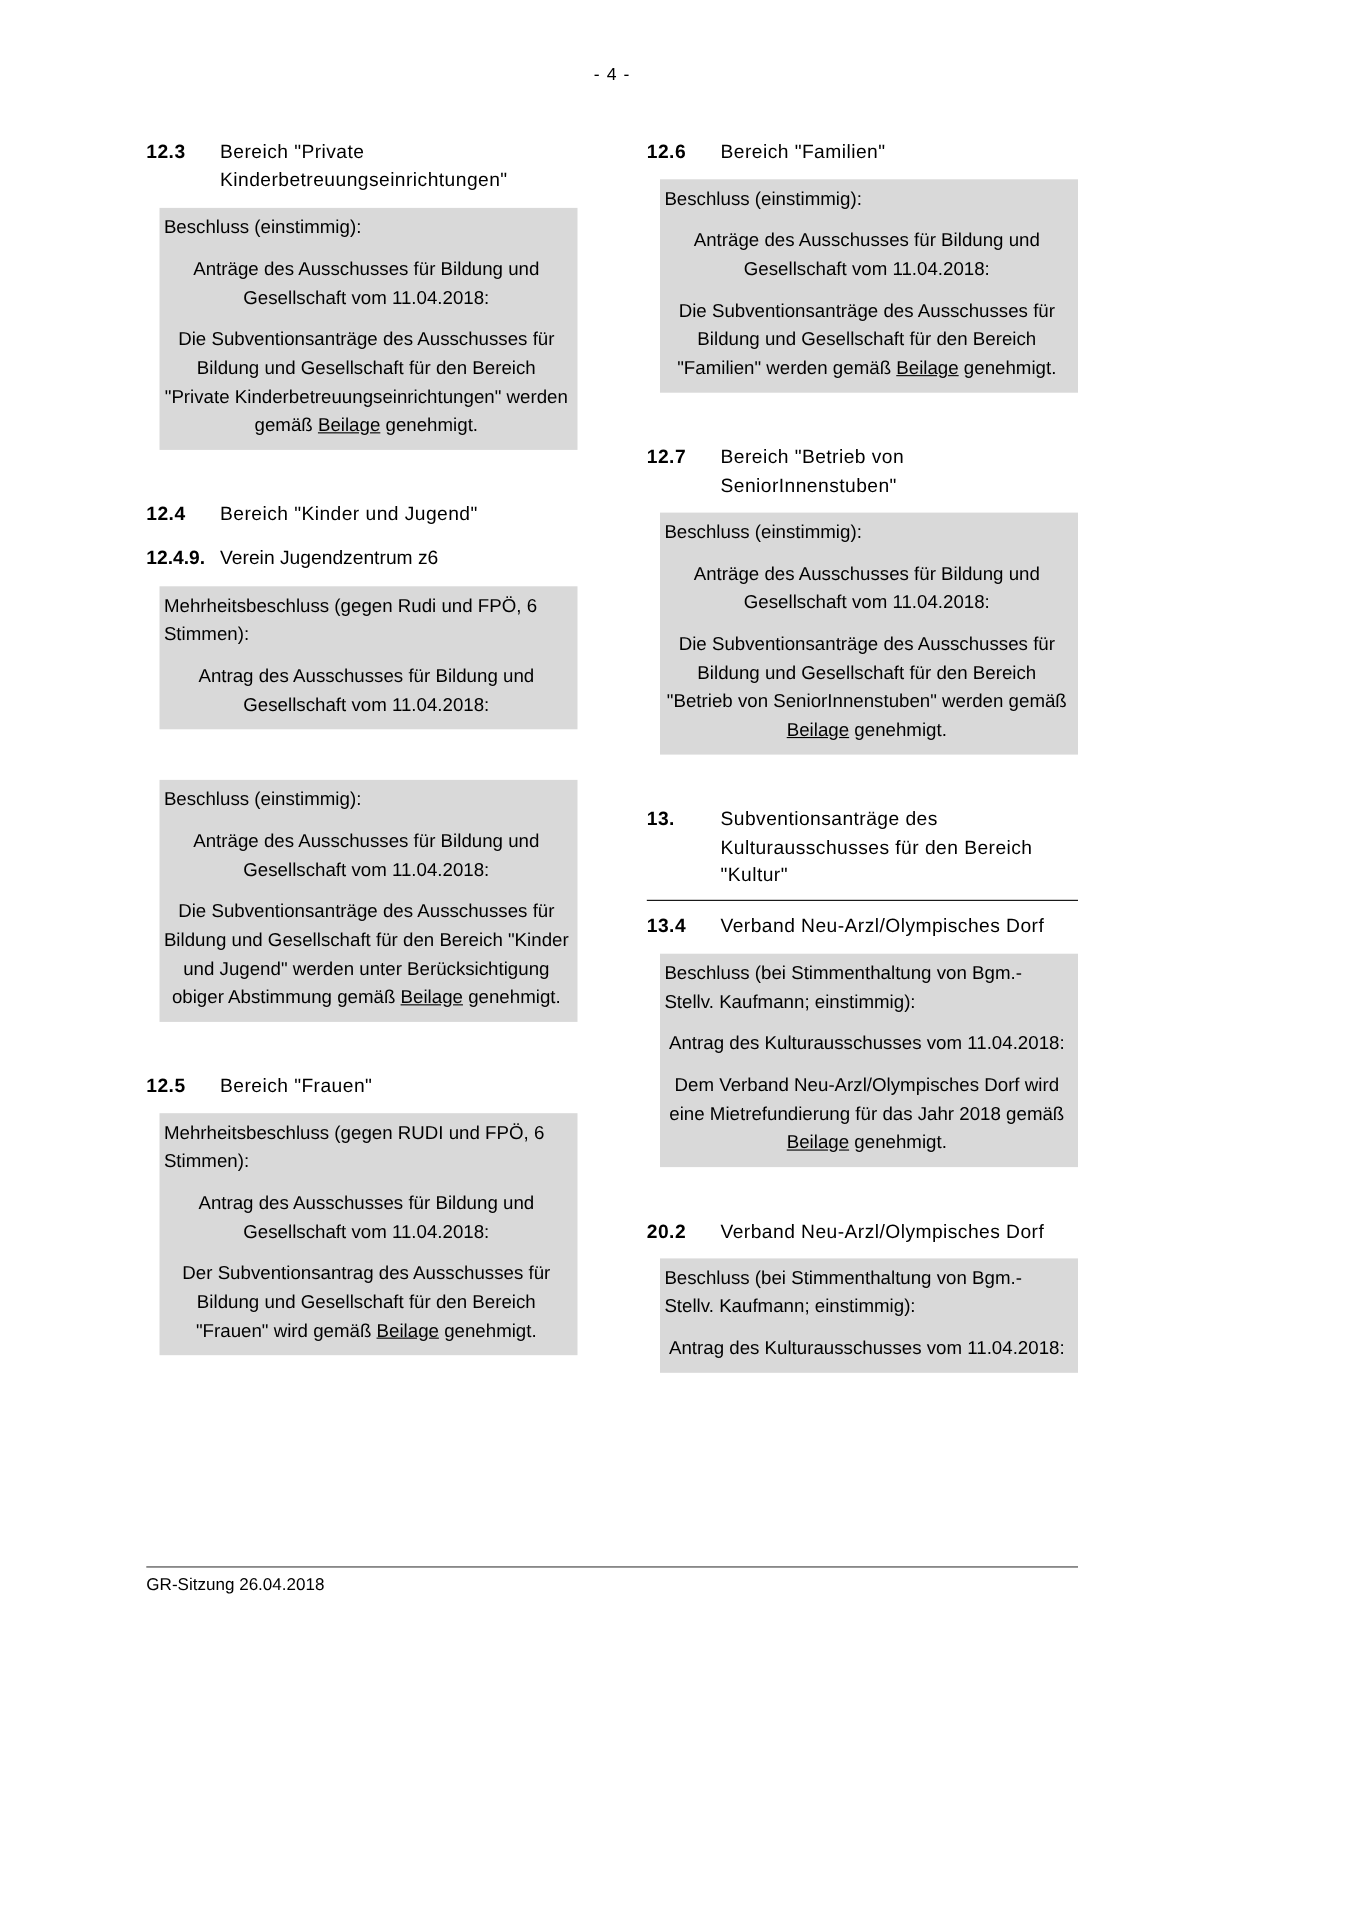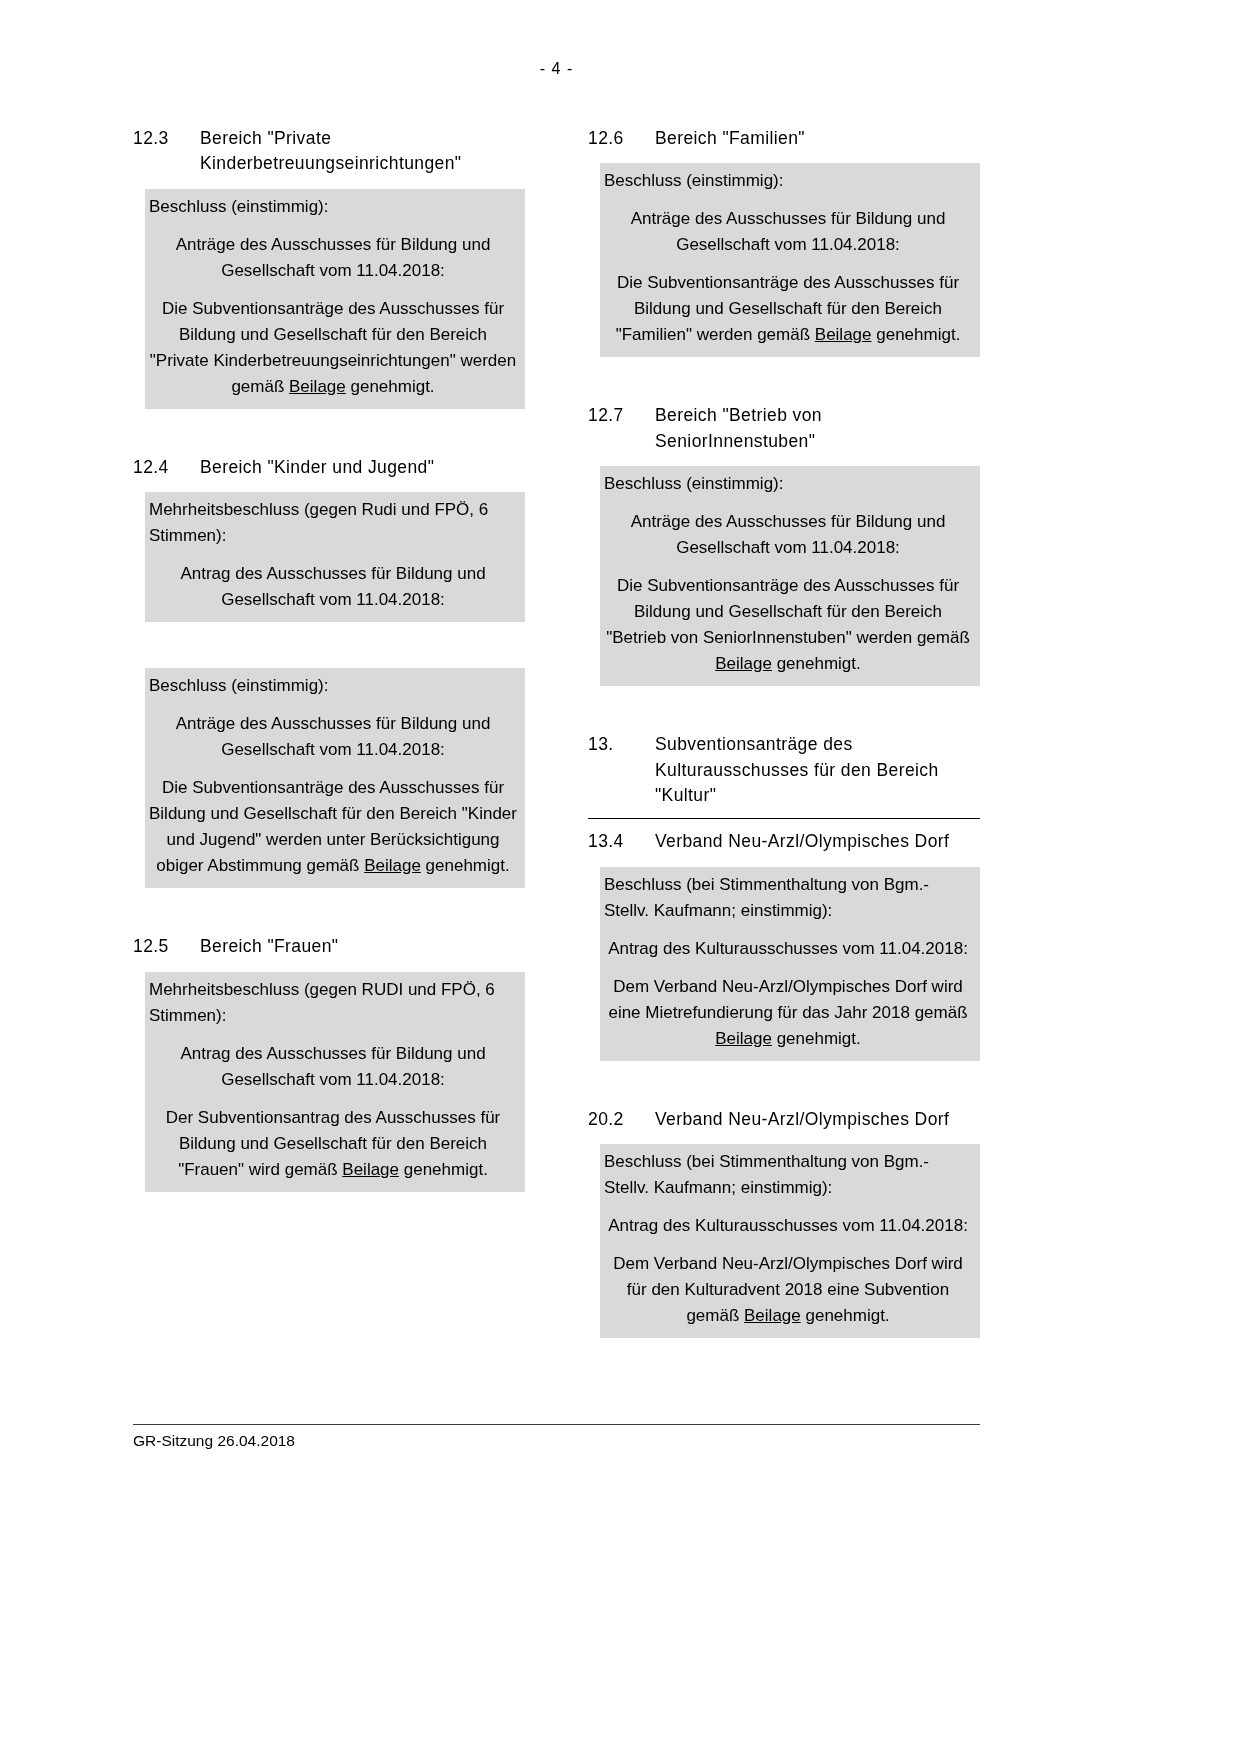--- a/index.html
+++ b/index.html
@@ -22,21 +22,21 @@
   .col { width:392px; flex:0 0 392px; }
 
   .heading, .subheading {
     display:flex; font-size:17.5px; line-height:1.45;
     margin:46px 0 12px;
   }
   .heading { letter-spacing:0.4px; }
   .col > :first-child { margin-top:0; }
   .heading + .subheading { margin-top:15px; }
   .heading + .heading { margin-top:10px; }
-  .h-num { flex:0 0 67px; }
+  .h-num { flex:0 0 67px;font-weight:bold; }
   .h-title { flex:1; }
   .ruled { border-bottom:1.5px solid #000; padding-bottom:10px; margin-bottom:0; }
 
   .box {
     background:#d9d9d9;
     padding:5px 8px 9px 4px;
     font-size:17px; line-height:1.53;margin-left:12px;
   }
   .box + .box { margin-top:46px; }
   .box p + p { margin-top:12px;text-align:center; }
@@ -60,20 +60,24 @@
         <span class="h-title">Bereich "Private Kinderbetreuungseinrichtungen"</span>
       </div>
       <div class="box" style="background: rgb(217, 217, 217);">
         <p><span>Beschluss (einstimmig):</span></p>
         <p><span>Anträge des Ausschusses für Bildung und Gesellschaft vom 11.04.2018:</span></p>
         <p><span>Die Subventionsanträge des Ausschusses für Bildung und Gesellschaft für den Bereich "Private Kinderbetreuungseinrichtungen" werden gemäß </span><span class="u">Beilage</span><span> genehmigt.</span></p>
       </div>
       <div class="heading">
         <span class="h-num">12.4</span>
         <span class="h-title">Bereich "Kinder und Jugend"</span>
+      </div>
+      <div class="subheading">
+        <span class="h-num">12.4.9.</span>
+        <span class="h-title">Verein Jugendzentrum z6</span>
       </div>
       <div class="box" style="background: rgb(217, 217, 217);">
         <p><span>Mehrheitsbeschluss (gegen Rudi und FPÖ, 6 Stimmen):</span></p>
         <p><span>Antrag des Ausschusses für Bildung und Gesellschaft vom 11.04.2018:</span></p>
       </div>
       <div class="box" style="background: rgb(217, 217, 217);">
         <p><span>Beschluss (einstimmig):</span></p>
         <p><span>Anträge des Ausschusses für Bildung und Gesellschaft vom 11.04.2018:</span></p>
         <p><span>Die Subventionsanträge des Ausschusses für Bildung und Gesellschaft für den Bereich "Kinder und Jugend" werden unter Berücksichtigung obiger Abstimmung gemäß </span><span class="u">Beilage</span><span> genehmigt.</span></p>
       </div>
@@ -119,20 +123,19 @@
         <p><span>Antrag des Kulturausschusses vom 11.04.2018:</span></p>
         <p><span>Dem Verband Neu-Arzl/Olympisches Dorf wird eine Mietrefundierung für das Jahr 2018 gemäß </span><span class="u">Beilage</span><span> genehmigt.</span></p>
       </div>
       <div class="heading">
         <span class="h-num">20.2</span>
         <span class="h-title">Verband Neu-Arzl/Olympisches Dorf</span>
       </div>
       <div class="box" style="background: rgb(217, 217, 217);">
         <p><span>Beschluss (bei Stimmenthaltung von Bgm.-Stellv. Kaufmann; einstimmig):</span></p>
         <p><span>Antrag des Kulturausschusses vom 11.04.2018:</span></p>
-        <p><span>Dem Verband Neu-Arzl/Olympisches Dorf wird für den Kulturadvent 2018 eine Subvention gemäß </span><span class="u">Beilage</span><span> genehmigt.</span></p>
       </div>
     </div>
   </div>
 
 <div class="footer">
   <span>GR-Sitzung 26.04.2018</span>
 </div>
 
 </body></html>

